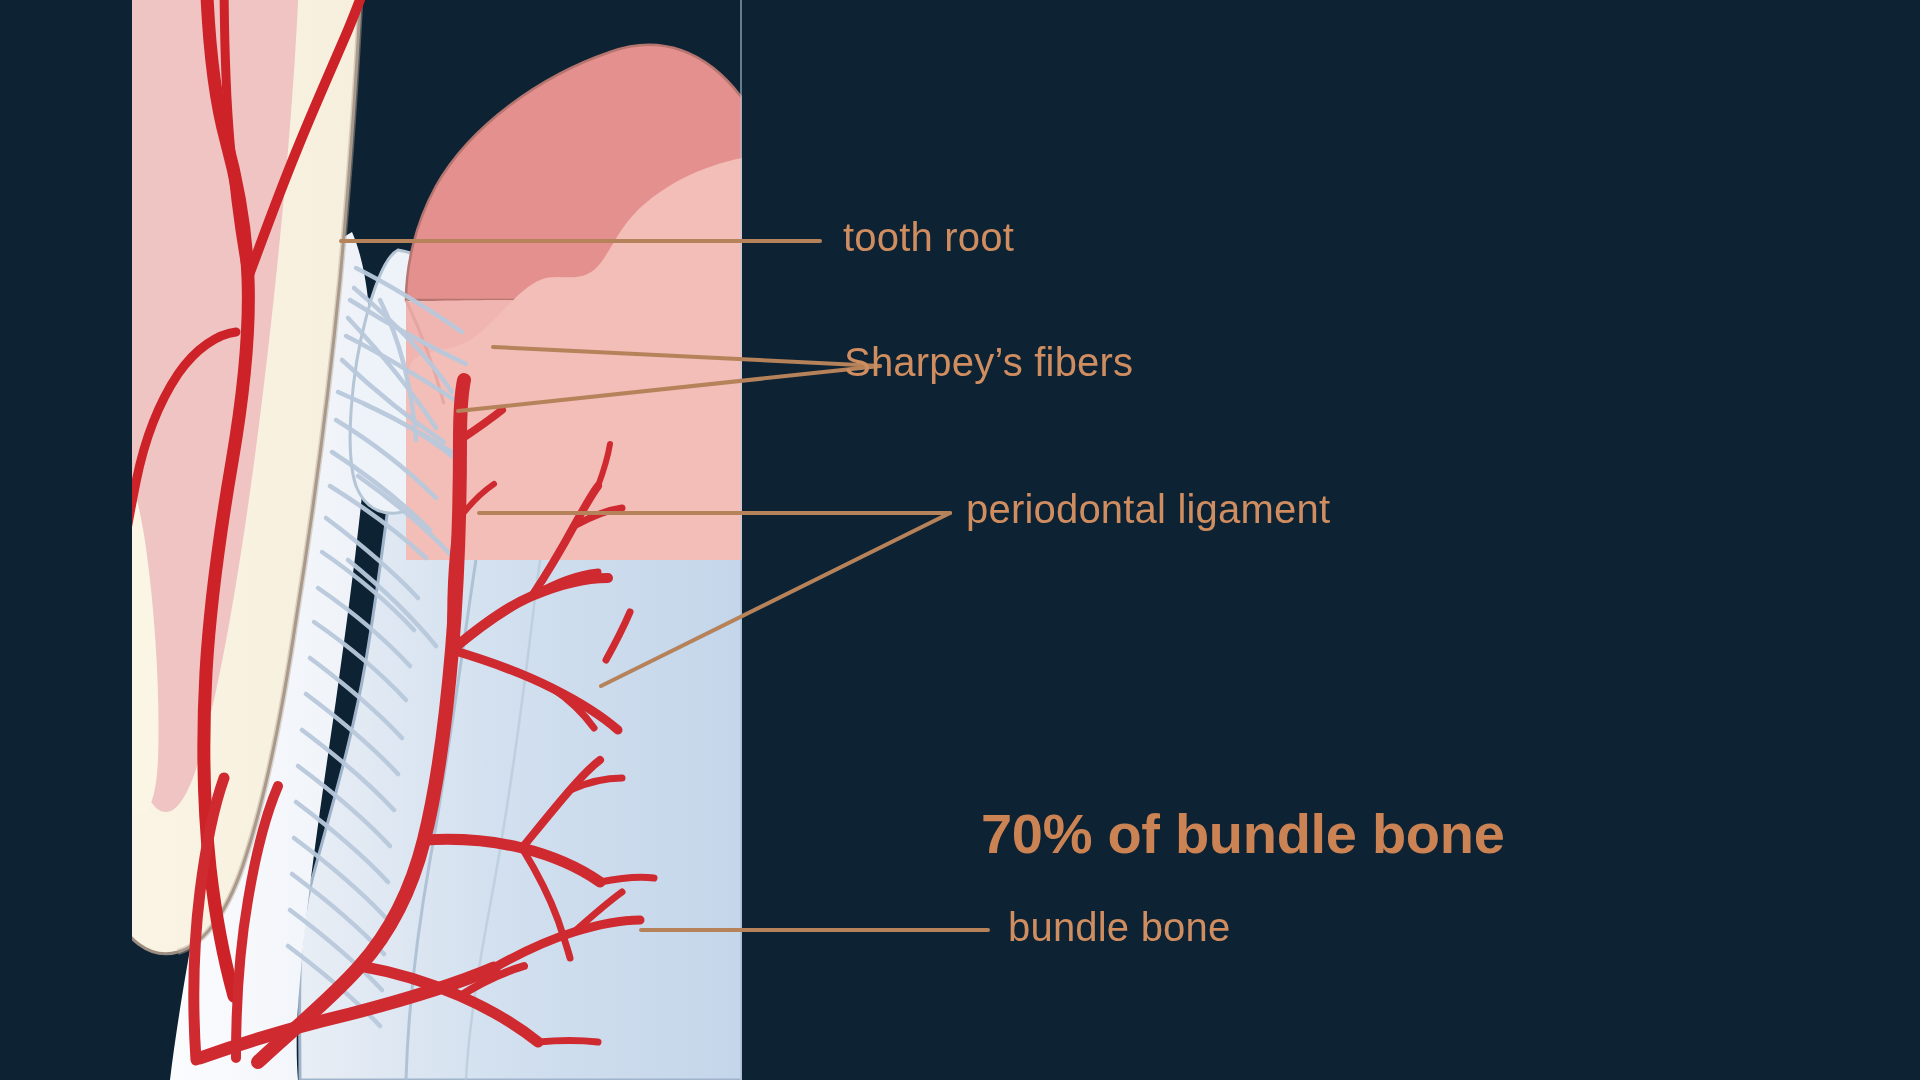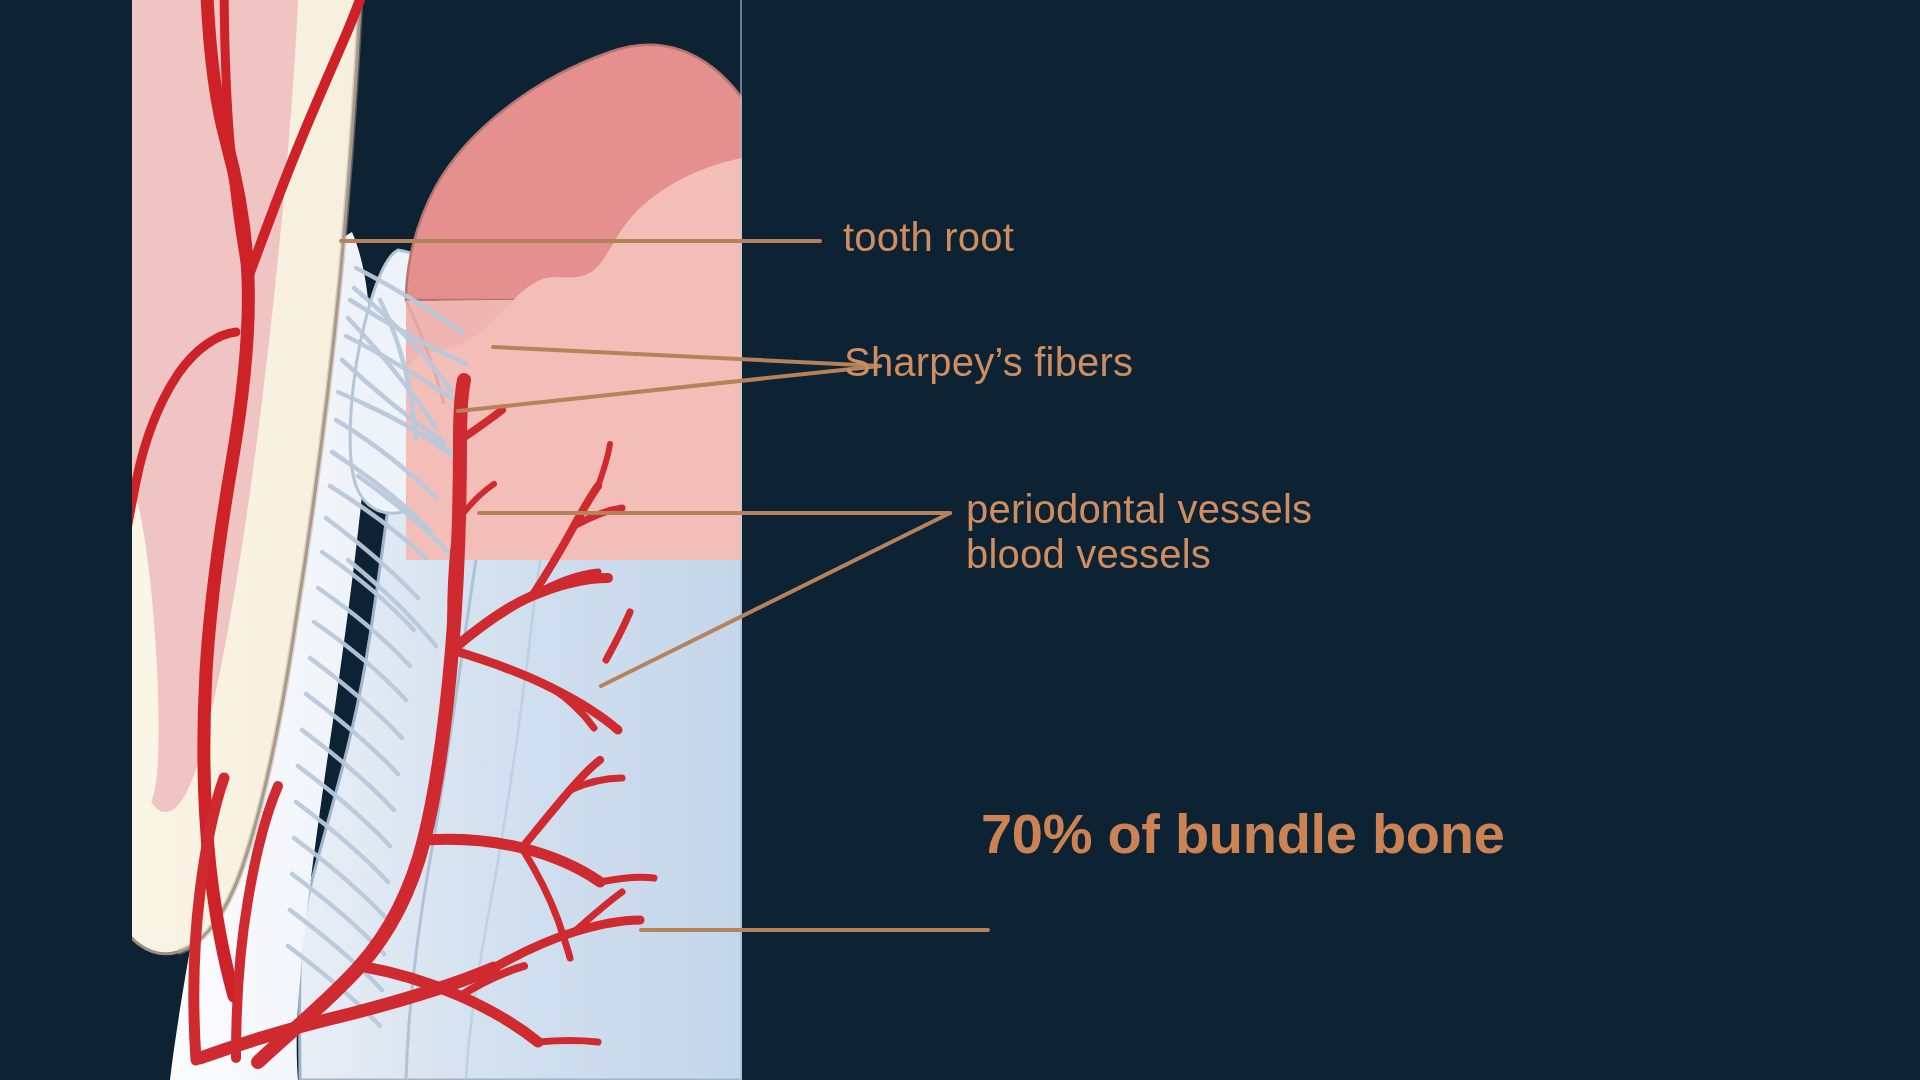--- a/index.html
+++ b/index.html
@@ -225,20 +225,21 @@
         <line x1="479" y1="513" x2="950" y2="513" stroke="#b5825a"></line>
         <line x1="601" y1="686" x2="950" y2="513" stroke="#b5825a"></line>
         <line x1="641" y1="930" x2="988" y2="930" stroke="#b5825a"></line>
       </g>
   </svg>
 
   <div class="lbl lbl-sm" style="left:843px;top:215px;">tooth root</div>
 
   <div class="lbl lbl-sm" style="left:844px;top:340px;">Sharpey’s fibers</div>
 
-  <div class="lbl lbl-sm" style="left:966px;top:487px;"><div>periodontal vessels</div><div>blood vessels</div></div>
-
+  <div class="lbl lbl-sm" style="left:966px;top:487px;"><div>periodontal ligament</div></div>
+
+  <div class="lbl lbl-sm" style="left:1008px;top:905px;">bundle bone</div>
 
   <div class="headline" style="left:981px;top:663px;">
     <div>70% of bundle bone</div>
   </div>
 
 </div>
 
 </body></html>

